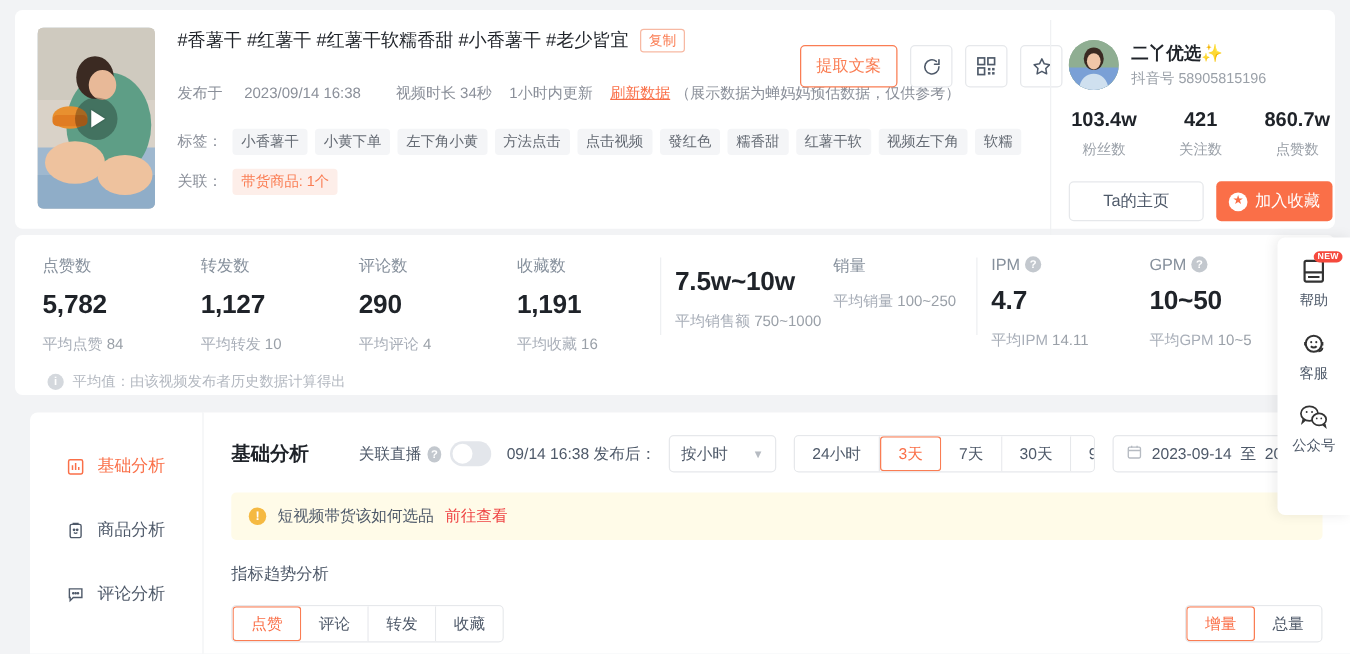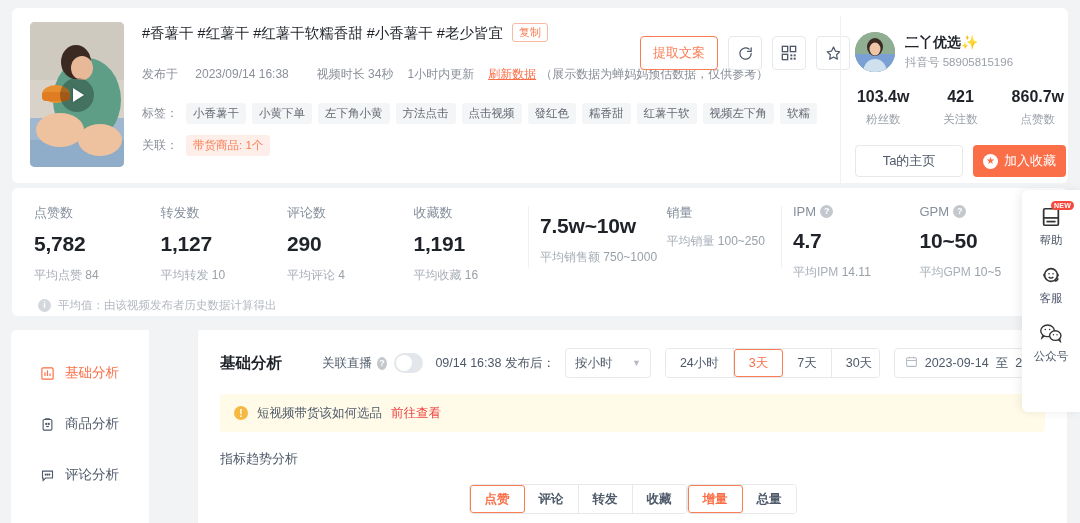--- a/index.html
+++ b/index.html
@@ -157,21 +157,21 @@
   .metrics-note {
     display: flex; align-items: center; gap: 7px;
     margin: 14px 0 0 26px; font-size: 11.5px; color: #b3b8c0;
   }
   .note-i {
     width: 13px; height: 13px; border-radius: 50%; background: #d4d8dd;
     color: #fff; font-size: 9px; font-weight: bold; line-height: 13px; text-align: center;
   }
 
   
-  .bottom { position: absolute; left: 11px; top: 330px; width: 1056px; height: 193px; display: flex; gap: 48px; }
+  .bottom { position: absolute; left: 24px; top: 330px; width: 1056px; height: 193px; display: flex; }
   .left-nav {
     width: 138px; background: #fff; border-radius: 6px 0 0 0;
     padding-top: 26px; flex: 0 0 auto;
   }
   .nav-item {
     display: flex; align-items: center; gap: 10px;
     height: 34px; padding-left: 28px; font-size: 13.5px; color: #4e5969;
     margin-bottom: 17px; cursor: pointer;
   }
   .nav-item.active { color: #fa6f48; }
@@ -220,21 +220,21 @@
     padding: 0 14px; gap: 9px; font-size: 12.5px; color: #4e5969;
   }
   .tip-i {
     width: 14px; height: 14px; border-radius: 50%; background: #f5b942;
     color: #fff; font-size: 10px; font-weight: bold;
     display: flex; align-items: center; justify-content: center;
   }
   .tip-link { color: #ef4444; cursor: pointer; }
 
   .trend-title { margin-top: 18px; font-size: 13px; color: #4e5969; }
-  .trend-row { margin-top: 16px; display: flex; align-items: center; justify-content: center; font-weight: bold; }
+  .trend-row { margin-top: 16px; display: flex; align-items: center; justify-content: space-between; }
 
   
   .float-widget {
     position: absolute; right: 0; top: 190px;
     width: 58px; height: 222px; background: #fff;
     border-radius: 6px 0 0 6px;
     box-shadow: -2px 0 10px rgba(0,0,0,.08);
     padding-top: 14px;
   }
   .fw-item { text-align: center; margin-bottom: 14px; cursor: pointer; position: relative; }

